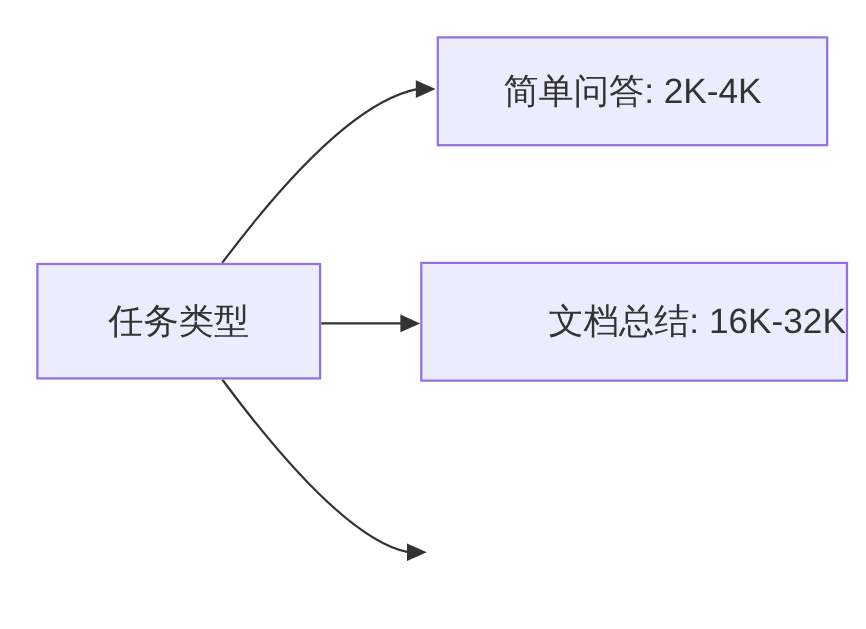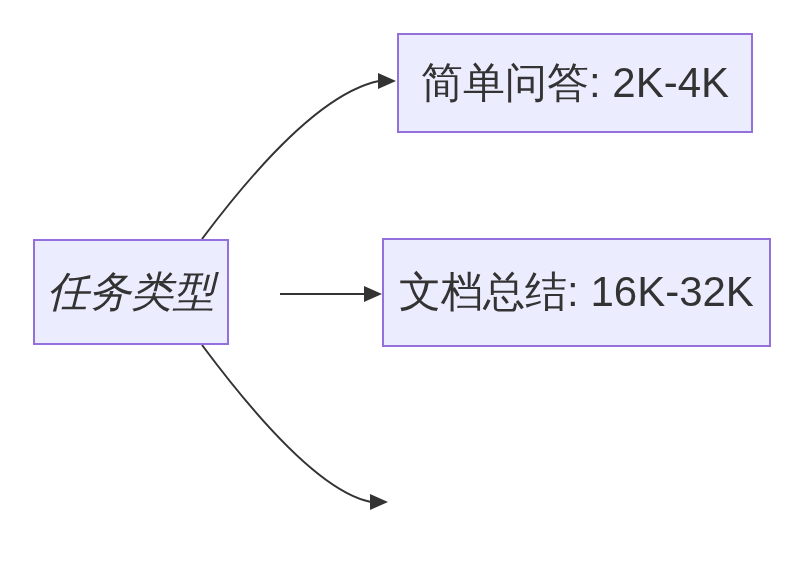--- a/index.html
+++ b/index.html
@@ -31,28 +31,28 @@
   }
   .node{
     position:absolute;
     box-sizing:border-box;
     background:var(--node-fill);
     border:2px solid var(--node-border);
     color:var(--text-color);
     display:flex;
     align-items:center;
     justify-content:center;
-    font-size:42px;
+    font-size:32px;
     line-height:1.2;
     white-space:nowrap;
     text-align:center;
   }
-  .node-root   {left:33px;  top:239px; width:196px; height:106px;font-style:italic;}
+  .node-root   {left:33px;  top:239px; width:259px; height:106px;}
   .node-branch0{left:397px; top:33px;  width:356px; height:100px;}
-  .node-branch1{left:382px; top:238px; width:389px; height:109px;}
+  .node-branch1{left:382px; top:238px; width:389px; height:109px;justify-content:flex-end;}
   .node-branch2{left:388px; top:445px; width:377px; height:107px;}
 </style>
 </head>
 <body>
 
 <div class="canvas">
 
   <svg class="edges" viewBox="0 0 787 572" xmlns="http://www.w3.org/2000/svg">
 
     <g>

